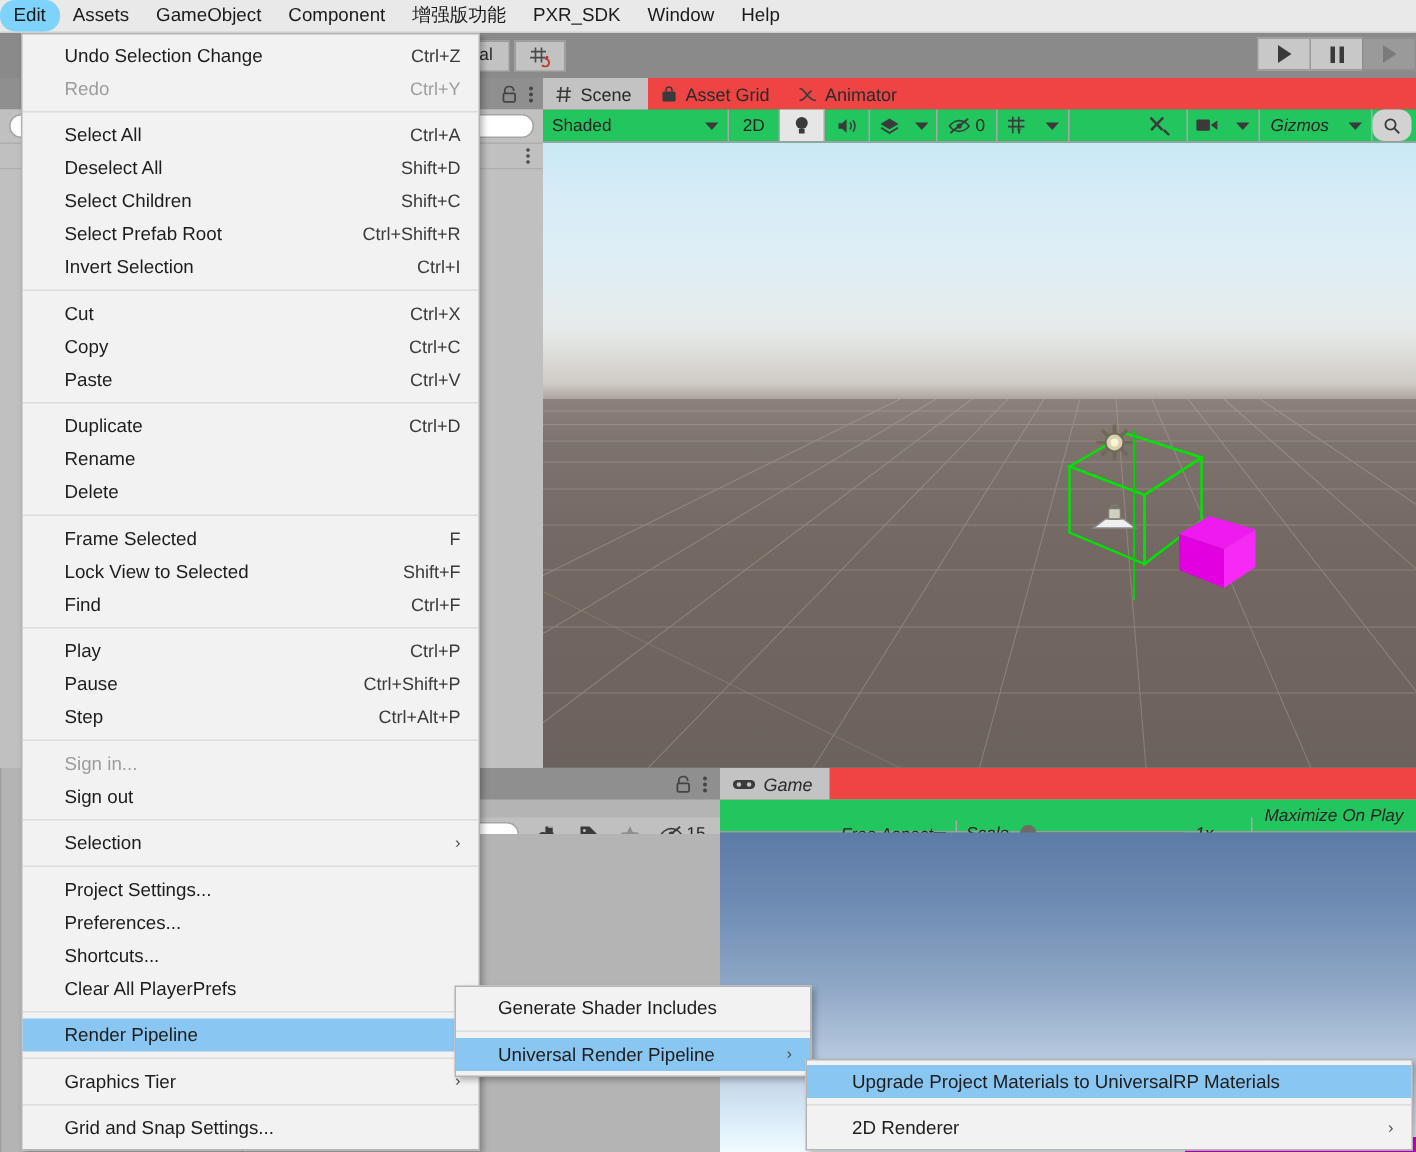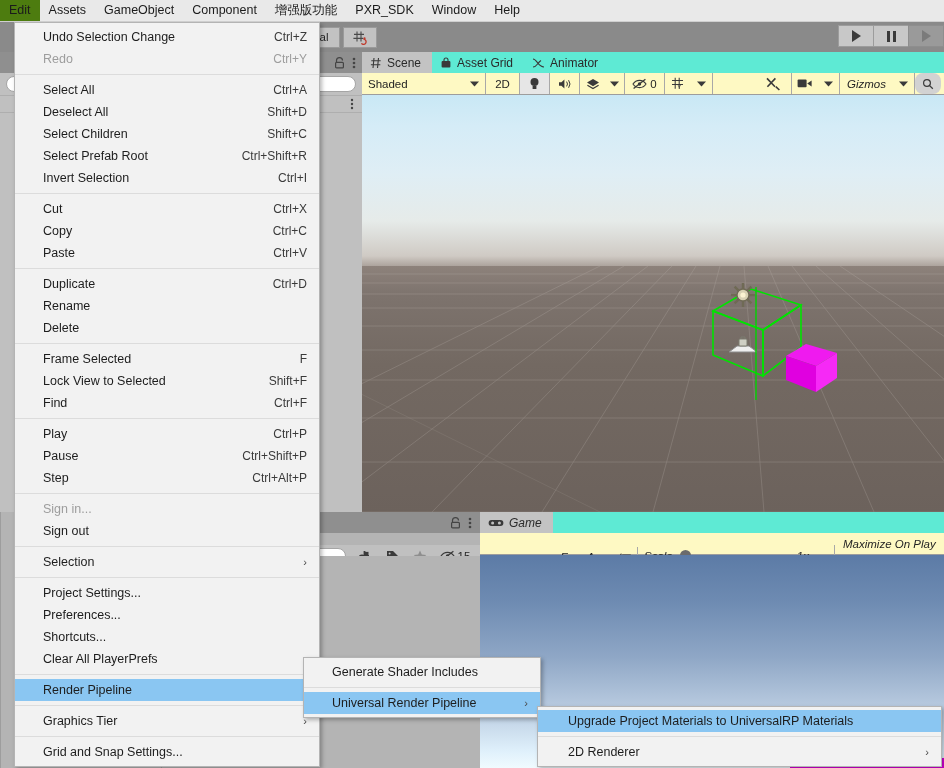--- a/index.html
+++ b/index.html
@@ -17,21 +17,21 @@
     background: #e9e9e9;
     display: flex; align-items: center;
     font-size: 12.5px; color: #1b1b1b;
     border-bottom: 1px solid #cfcfcf;
     z-index: 60;
   }
   .menubar-item {
     padding: 3px 9px 4px 9px; height: 21px;
     display: flex; align-items: center; cursor: default; white-space: nowrap;
   }
-  .menubar-item.active { background: #4d7c0f; }
+  .menubar-item.active { background: #7dd3fc; border-radius: 10px; }
 
   
   .toolbar {
     position: absolute; top: 22px; left: 0; width: 944px; height: 30px;
     background: #8a8a8a; z-index: 5;
     display: flex; align-items: center;
   }
   .tb-chip {
     background: #c2c2c2; border: 1px solid #9a9a9a;
     height: 21px; display: flex; align-items: center; justify-content: center;
@@ -48,29 +48,29 @@
   }
   .play-btn.dim { background: #9a9a9a; border-color: #8e8e8e; }
   .tri { width: 0; height: 0; border-left: 9px solid #3a3a3a;
          border-top: 6px solid transparent; border-bottom: 6px solid transparent; }
   .tri.dim { border-left-color: #7b7b7b; }
   .pausebars { display: flex; gap: 3px; }
   .pausebars i { display: block; width: 3px; height: 11px; background: #3a3a3a; }
 
   
   .panel-tabrow {
-    height: 21px; background: #5eead4; display: flex; align-items: flex-end;
+    height: 21px; background: #ef4444; display: flex; align-items: flex-end;
   }
   .ptab {
     height: 21px; padding: 0 11px 0 8px; display: flex; align-items: center; gap: 5px;
     font-size: 12px; color: #2a2a2a; background: transparent;
   }
   .ptab.sel { background: #c3c3c3; }
   .panel-toolrow {
-    height: 22px; background: #fef9c3; display: flex; align-items: center;
+    height: 22px; background: #22c55e; display: flex; align-items: center;
     border-bottom: 1px solid #9d9d9d;
   }
   .tool-seg {
     height: 21px; display: flex; align-items: center; justify-content: center;
     font-size: 11.5px; color: #242424; padding: 0 6px;
     border-right: 1px solid #a8a8a8;
   }
 
   
   #leftdock {

